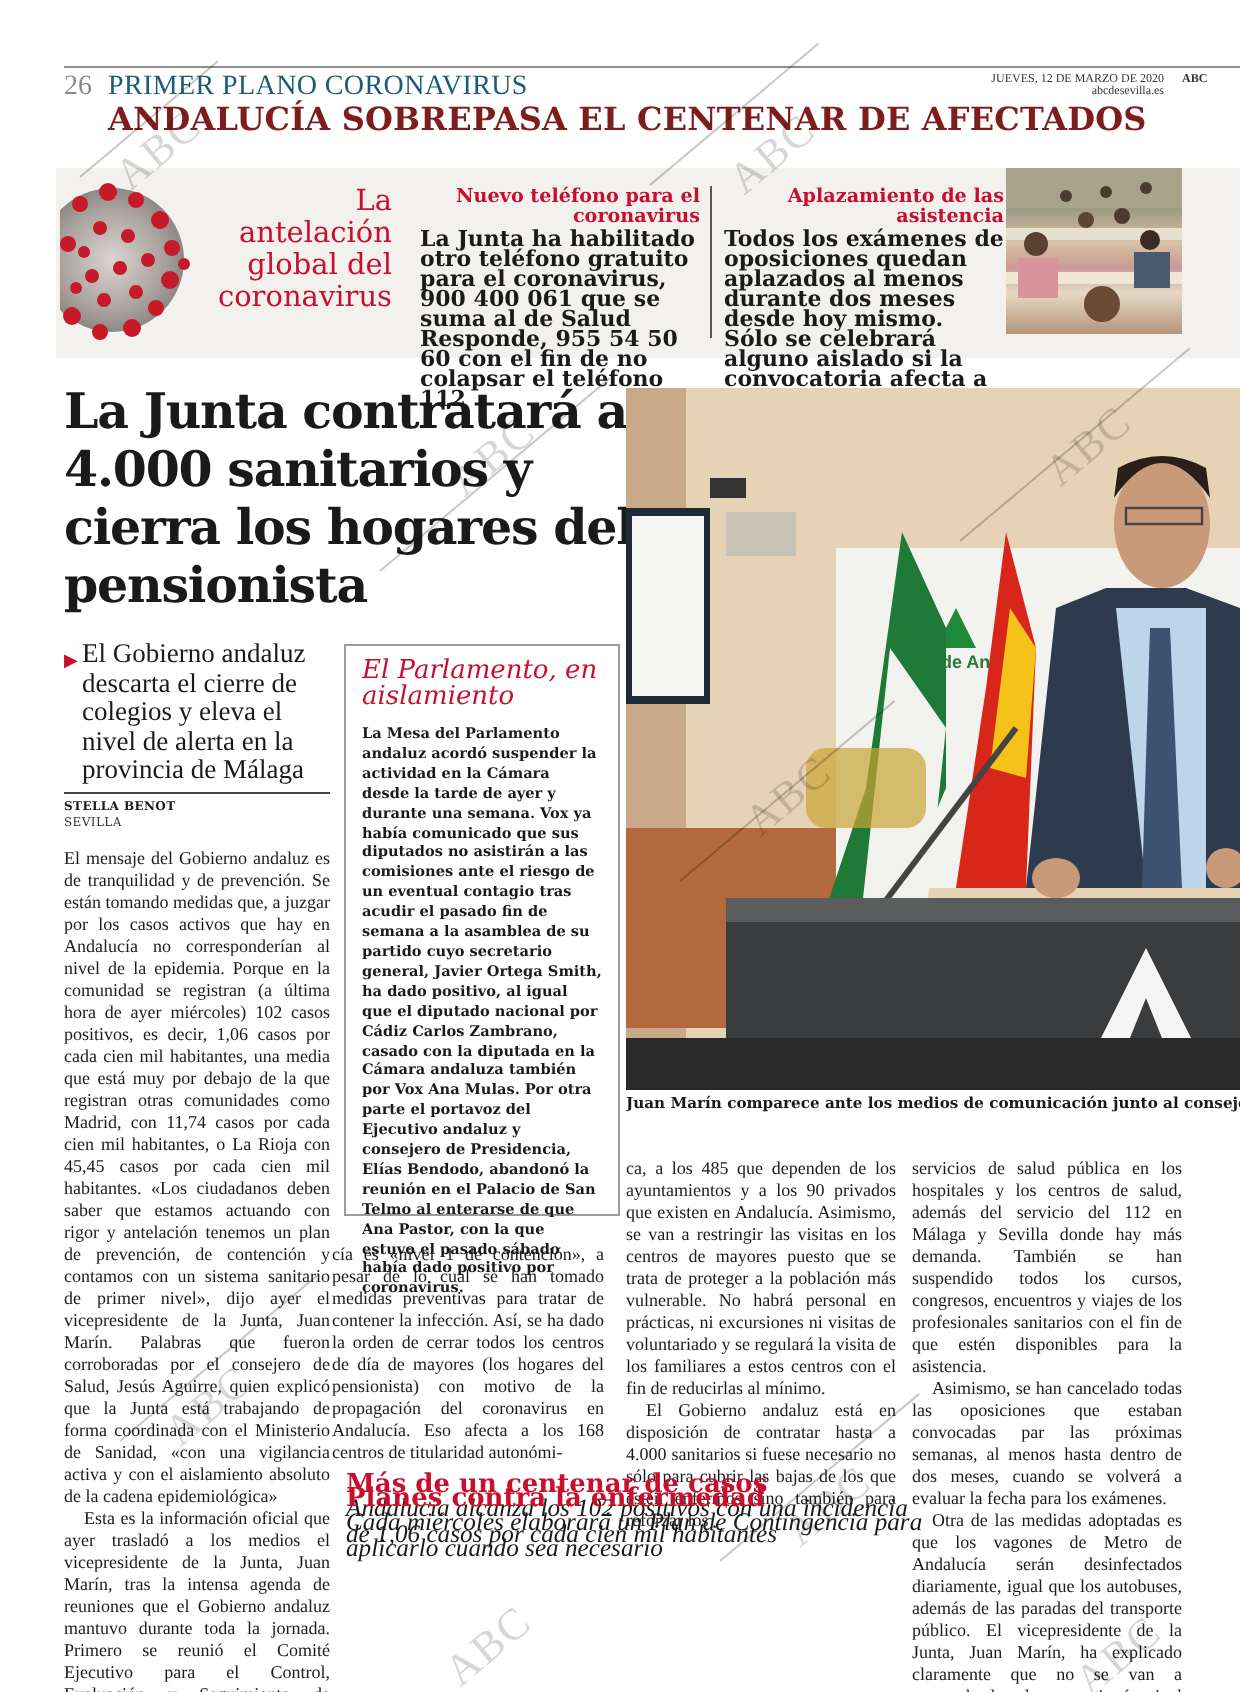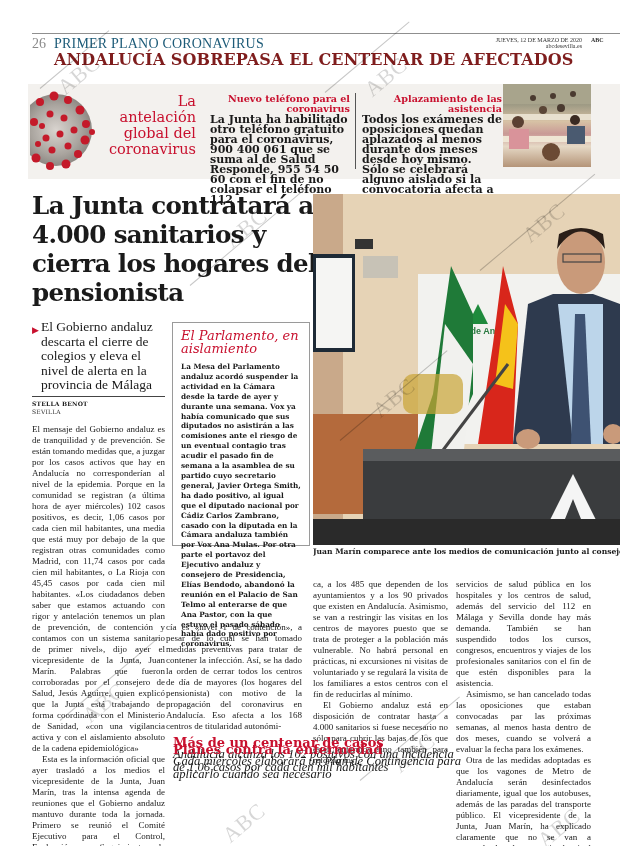--- a/index.html
+++ b/index.html
@@ -44,21 +44,21 @@
   
   .col { position: absolute; font-family: "Liberation Serif", serif; font-size: 9px; line-height: 11px; color: #1a1a1a; text-align: justify; hyphens: manual; }
   .col p { text-indent: 0; }
   .col p.ind { text-indent: 10px; }
   .col1 { left: 32px; top: 424px; width: 133px; }
   .col2 { left: 166px; top: 622px; width: 136px; }
   .col3 { left: 313px; top: 579px; width: 135px; }
   .col4 { left: 456px; top: 579px; width: 135px; }
 
   
-  .sidebar { position: absolute; left: 172px; top: 322px; width: 138px; height: 224px; border: 1px solid #9a9a9a; border-top: 1px solid #9a9a9a; padding: 6px 8px; }
+  .sidebar { position: absolute; left: 172px; top: 322px; width: 138px; height: 286px; border: 1px solid #9a9a9a; border-top: 1px solid #9a9a9a; padding: 6px 8px; }
   .sidebar-title { font-family: "DejaVu Serif", serif; font-style: italic; font-size: 13px; line-height: 13px; color: #c8102e; margin-bottom: 7px; }
   .sidebar-body { font-family: "DejaVu Serif", serif; font-weight: bold; font-size: 7.3px; line-height: 9.9px; color: #1a1a1a; }
 
   
   .photo { position: absolute; left: 313px; top: 194px; width: 307px; height: 351px; overflow: hidden; background: #e2cfb2; }
   .caption { position: absolute; left: 313px; top: 547px; width: 307px; font-family: "DejaVu Serif", serif; font-weight: bold; font-size: 7.6px; line-height: 10px; color: #1a1a1a; white-space: nowrap; overflow: hidden; }
 
   
   .hl { position: absolute; left: 173px; width: 290px; }
   .hl-title { font-family: "DejaVu Serif", serif; font-weight: bold; font-size: 13px; line-height: 11px; color: #c8102e; }

